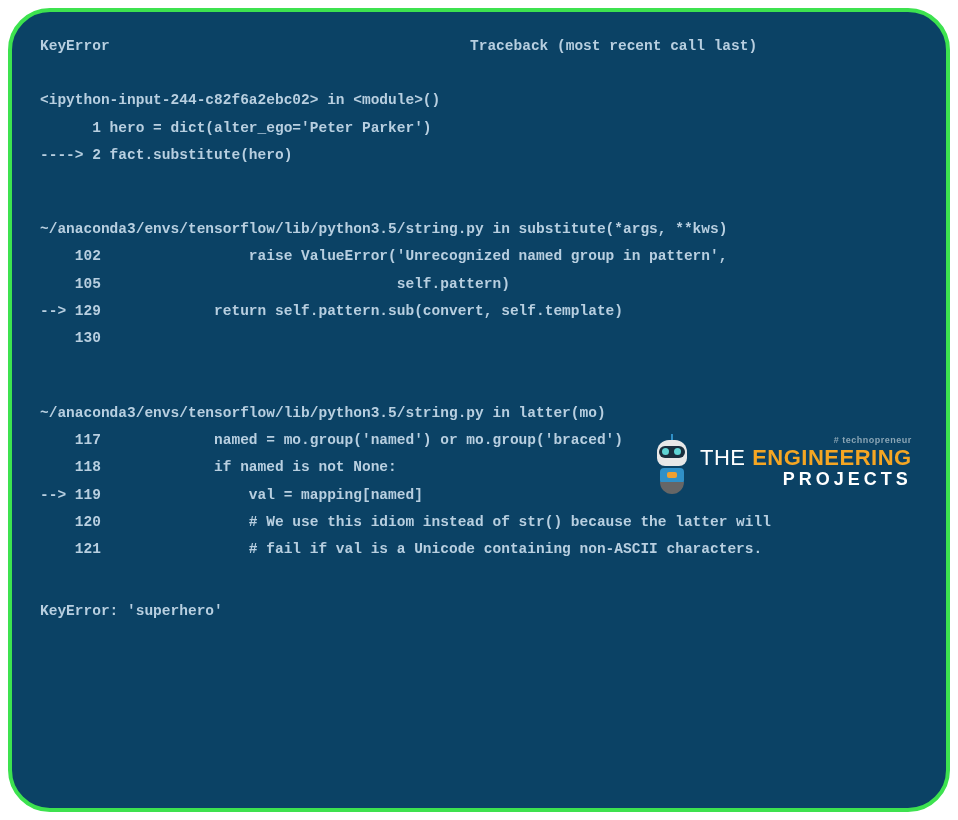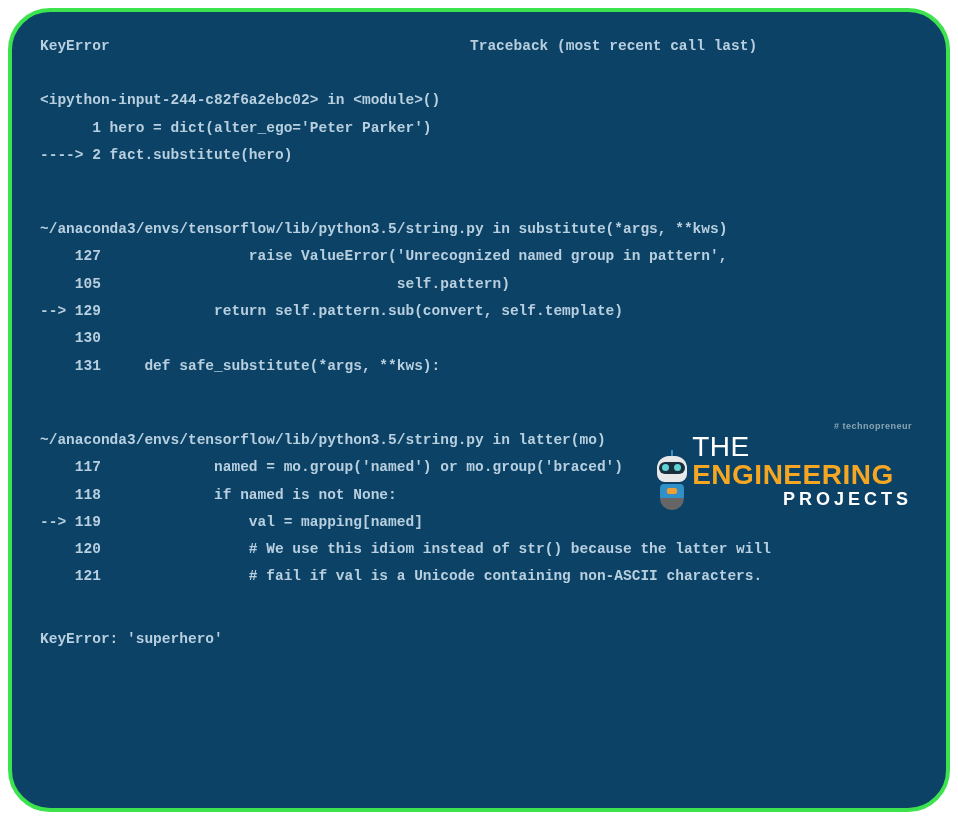--- a/index.html
+++ b/index.html
@@ -48,21 +48,21 @@
     .final-section {
       margin-top: 42px;
     }
     .watermark {
       position: absolute;
       right: 34px;
       top: 424px;
       width: 262px;
       height: 72px;
       display: flex;
-      align-items: flex-end;
+      align-items: flex-start;
       gap: 6px;
     }
     .robot-icon {
       width: 44px;
       height: 56px;
       position: relative;
     }
     .robot-head {
       width: 30px;
       height: 26px;
@@ -135,21 +135,21 @@
       font-size: 9px;
       color: #8aa5b5;
       text-align: right;
       margin-bottom: 2px;
       font-family: Arial, sans-serif;
       letter-spacing: 0.5px;
     }
     .wm-line1 {
       font-family: Arial, Helvetica, sans-serif;
       font-weight: 700;
-      font-size: 28px;
+      font-size: 22px;
       letter-spacing: 0.5px;
       color: #ffffff;
     }
     .wm-line1 .accent {
       color: #f5a623;
     }
     .wm-line1 .thin {
       font-weight: 300;
     }
     .wm-line2 {
@@ -173,25 +173,24 @@
   </div>
 
   <div class="section">
     <div class="code-line">&lt;ipython-input-244-c82f6a2ebc02&gt; in &lt;module&gt;()</div>
     <div class="code-line">      1 hero = dict(alter_ego='Peter Parker')</div>
     <div class="code-line">----&gt; 2 fact.substitute(hero)</div>
   </div>
 
   <div class="section" style="margin-top:54px;">
     <div class="code-line">~/anaconda3/envs/tensorflow/lib/python3.5/string.py in substitute(*args, **kws)</div>
-    <div class="code-line">    127                 raise ValueError('Unrecognized named group in pattern',</div>
+    <div class="code-line">    102                 raise ValueError('Unrecognized named group in pattern',</div>
     <div class="code-line">    105                                  self.pattern)</div>
     <div class="code-line">--&gt; 129             return self.pattern.sub(convert, self.template)</div>
     <div class="code-line">    130 </div>
-    <div class="code-line">    131     def safe_substitute(*args, **kws):</div>
   </div>
 
   <div class="section" style="margin-top:54px;">
     <div class="code-line">~/anaconda3/envs/tensorflow/lib/python3.5/string.py in latter(mo)</div>
     <div class="code-line">    117             named = mo.group('named') or mo.group('braced')</div>
     <div class="code-line">    118             if named is not None:</div>
     <div class="code-line">--&gt; 119                 val = mapping[named]</div>
     <div class="code-line">    120                 # We use this idiom instead of str() because the latter will</div>
     <div class="code-line">    121                 # fail if val is a Unicode containing non-ASCII characters.</div>
   </div>

